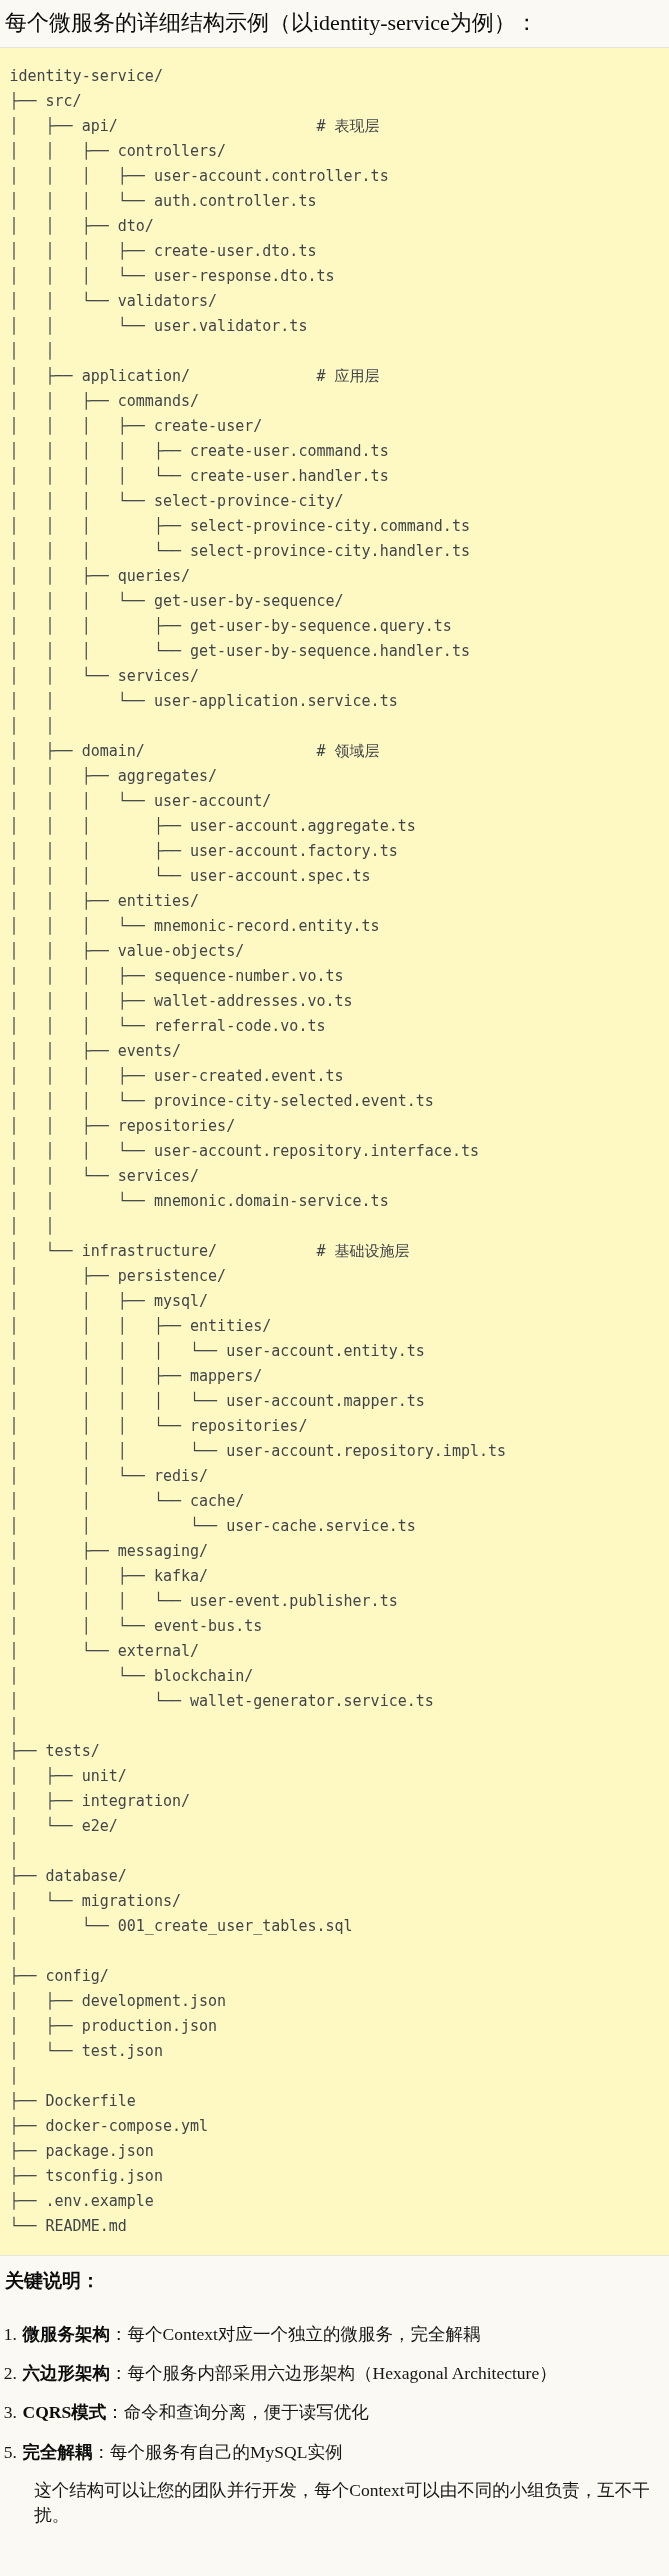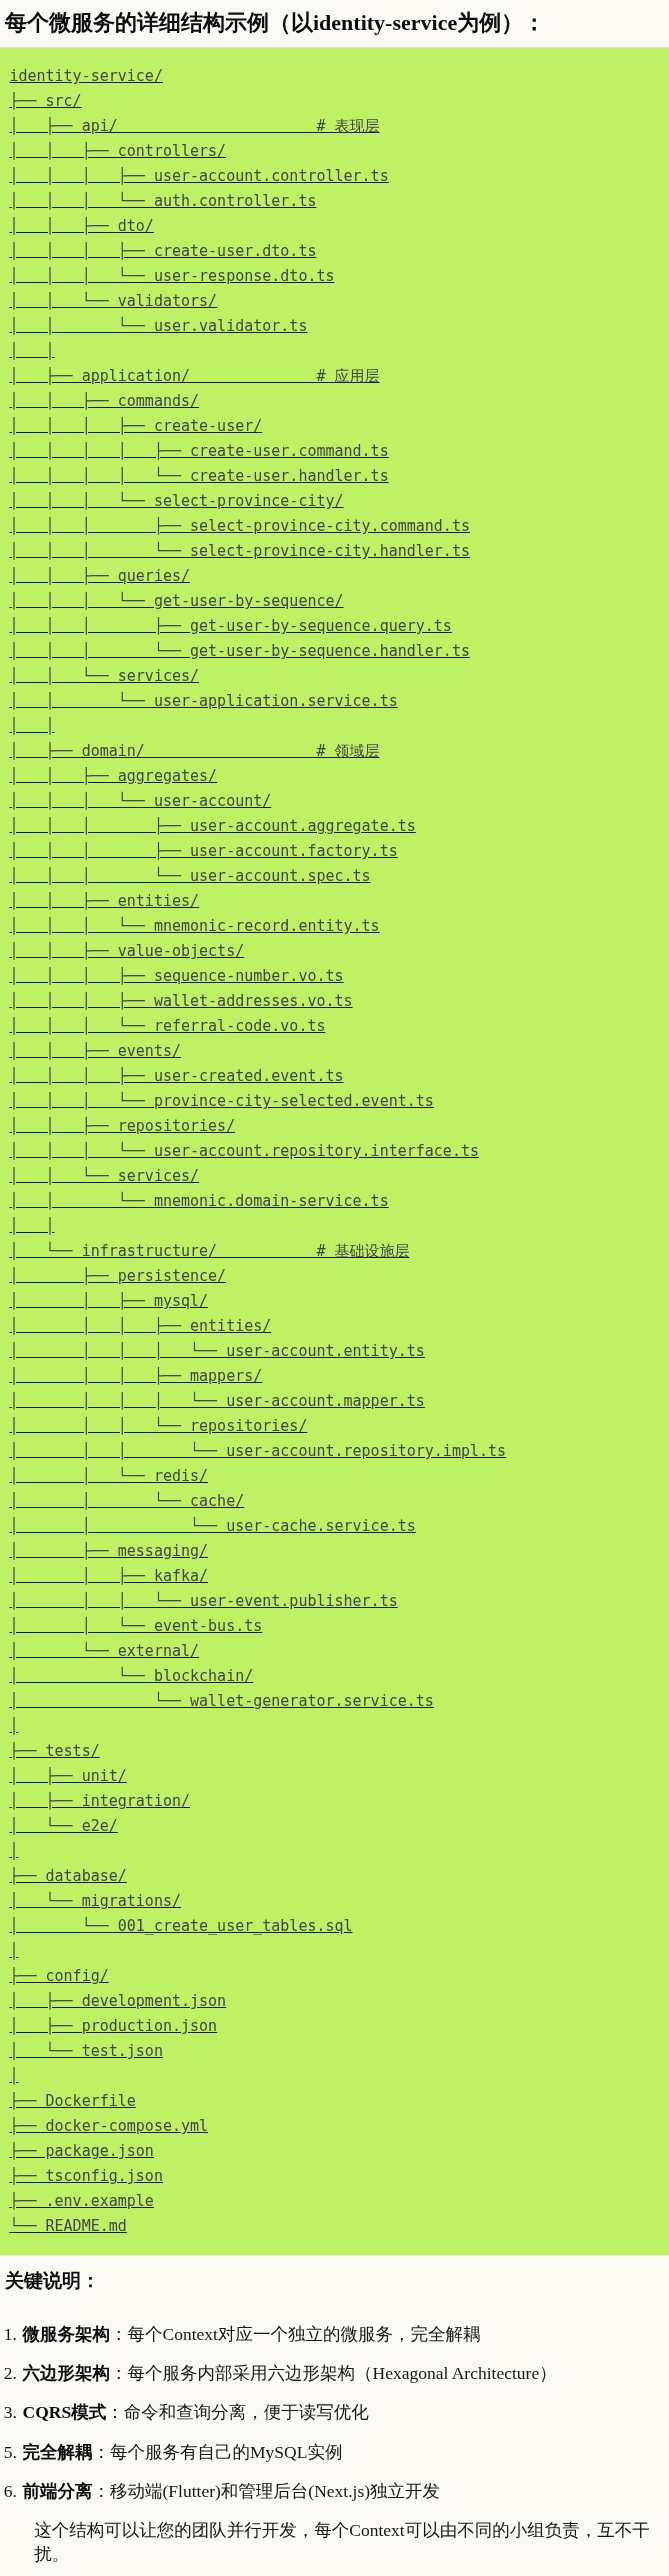--- a/index.html
+++ b/index.html
@@ -10,32 +10,31 @@
   }
   .page {
     width: 669px;
     color: #1a1a1a;
     font-family: "Liberation Serif", serif;
   }
   .title {
     margin: 8.8px 5px 0 5px;
     font-size: 22px;
     line-height: 1.25;
-    font-weight: 700;
+    font-weight: 400;
     color: #0c0c0c;
     font-family: "Liberation Serif", serif;
   }
   .codeblock {
     margin-top: 10.6px;
     border-top: 0.6px solid #e6e4dd;
     border-bottom: 0.6px solid #e6e4dd;
-    background: #bef264;
+    background: #fef9c3;
     padding: 16.3px 5px 16.3px 9.4px;
     overflow: hidden;
-    text-decoration: underline;
   }
   .tree {
     margin: 0;
     font-family: "DejaVu Sans Mono", monospace;
     font-size: 15px;
     line-height: 25px;
     color: #40454a;
     white-space: pre;
   }
   .notes-heading {
@@ -183,22 +182,19 @@
 
     <div class="note-item">
       <span class="num">3.</span><strong class="label">CQRS模式</strong><span class="colon">：</span><span class="desc">命令和查询分离，便于读写优化</span>
     </div>
 
 
     <div class="note-item">
       <span class="num">5.</span><strong class="label">完全解耦</strong><span class="colon">：</span><span class="desc">每个服务有自己的MySQL实例</span>
     </div>
 
-    <div class="note-item">
-      <span class="num">6.</span><strong class="label">前端分离</strong><span class="colon">：</span><span class="desc">移动端(Flutter)和管理后台(Next.js)独立开发</span>
-    </div>
 
   </div>
 
   <p class="footer-text">这个结构可以让您的团队并行开发，每个Context可以由不同的小组负责，互不干扰。</p>
 
 </div>
 
 
 </body></html>

